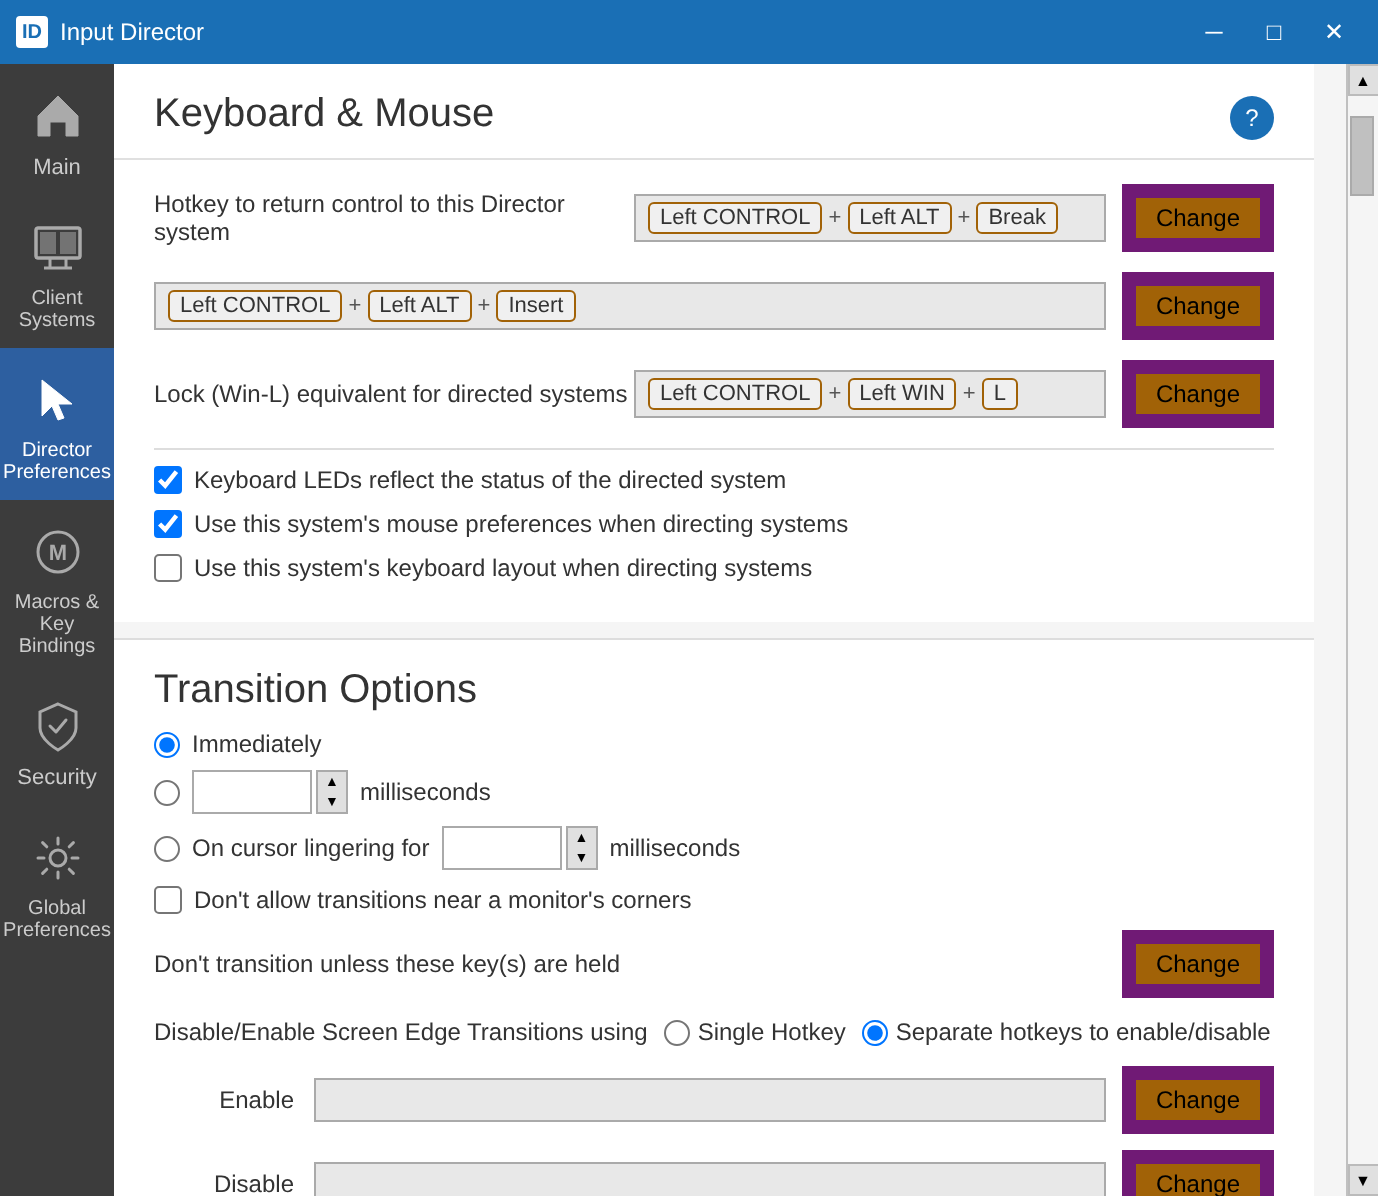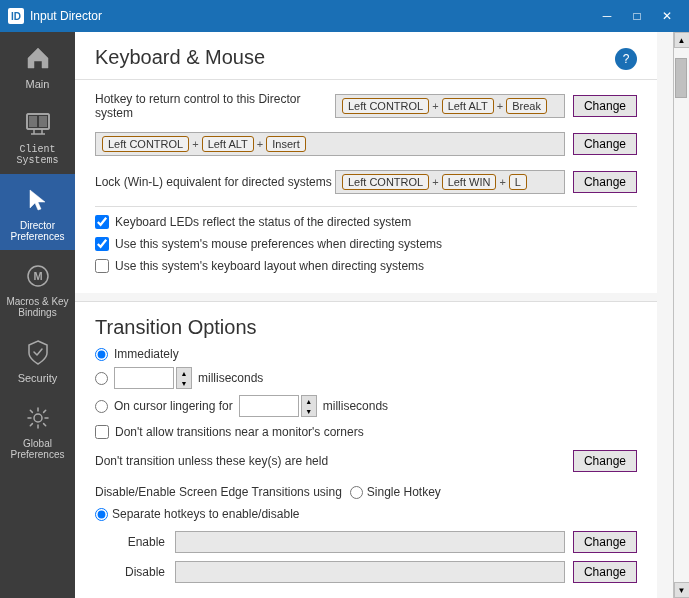--- a/index.html
+++ b/index.html
@@ -56,21 +56,21 @@
       display: flex;
       align-items: center;
       justify-content: center;
     }
     .main-layout {
       display: flex;
       flex: 1;
       overflow: hidden;
     }
     .sidebar {
-      width: 75px;
+      width: 57px;
       background: #3c3c3c;
       display: flex;
       flex-direction: column;
       align-items: center;
       padding: 0;
       flex-shrink: 0;
     }
     .sidebar-item {
       width: 100%;
       display: flex;
@@ -162,22 +162,22 @@
       font-size: 11px;
       color: #333;
     }
     .key-plus {
       font-size: 11px;
       color: #555;
     }
     .change-btn {
       margin-left: 8px;
       padding: 3px 10px;
-      background: #e5e5e5;
-      border: 1px solid #701a75;
+      background: #a16207;
+      border: 7px solid #701a75;
       cursor: pointer;
       font-size: 12px;
       flex-shrink: 0;
     }
     .checkbox-row {
       display: flex;
       align-items: center;
       margin-bottom: 8px;
       gap: 6px;
       font-size: 12px;
@@ -358,21 +358,21 @@
         <svg viewBox="0 0 28 28" fill="none">
           <rect x="3" y="4" width="22" height="15" rx="1" fill="none" stroke="#aaaaaa" stroke-width="1.5"></rect>
           <rect x="3" y="4" width="22" height="15" rx="1" fill="none" stroke="#aaaaaa" stroke-width="1.5"></rect>
           <line x1="10" y1="19" x2="10" y2="24" stroke="#aaaaaa" stroke-width="1.5"></line>
           <line x1="18" y1="19" x2="18" y2="24" stroke="#aaaaaa" stroke-width="1.5"></line>
           <line x1="7" y1="24" x2="21" y2="24" stroke="#aaaaaa" stroke-width="1.5"></line>
           <rect x="5" y="6" width="8" height="11" fill="#aaaaaa" opacity="0.5"></rect>
           <rect x="15" y="6" width="8" height="11" fill="#aaaaaa" opacity="0.5"></rect>
         </svg>
       </div>
-      <span style="font-size:10px;font-family:Liberation Mono, monospace;">Client Systems</span>
+      <span style="font-size:10px;">Client Systems</span>
     </div>
 
     <div class="sidebar-item active">
       <div class="sidebar-icon">
         <svg viewBox="0 0 28 28" fill="none">
           <path d="M6 4 L6 22 L11 17 L14 24 L17 23 L14 16 L21 16 Z" fill="white" stroke="white" stroke-width="0.5"></path>
         </svg>
       </div>
       <span style="font-size:10px; color:white;">Director Preferences</span>
     </div>

